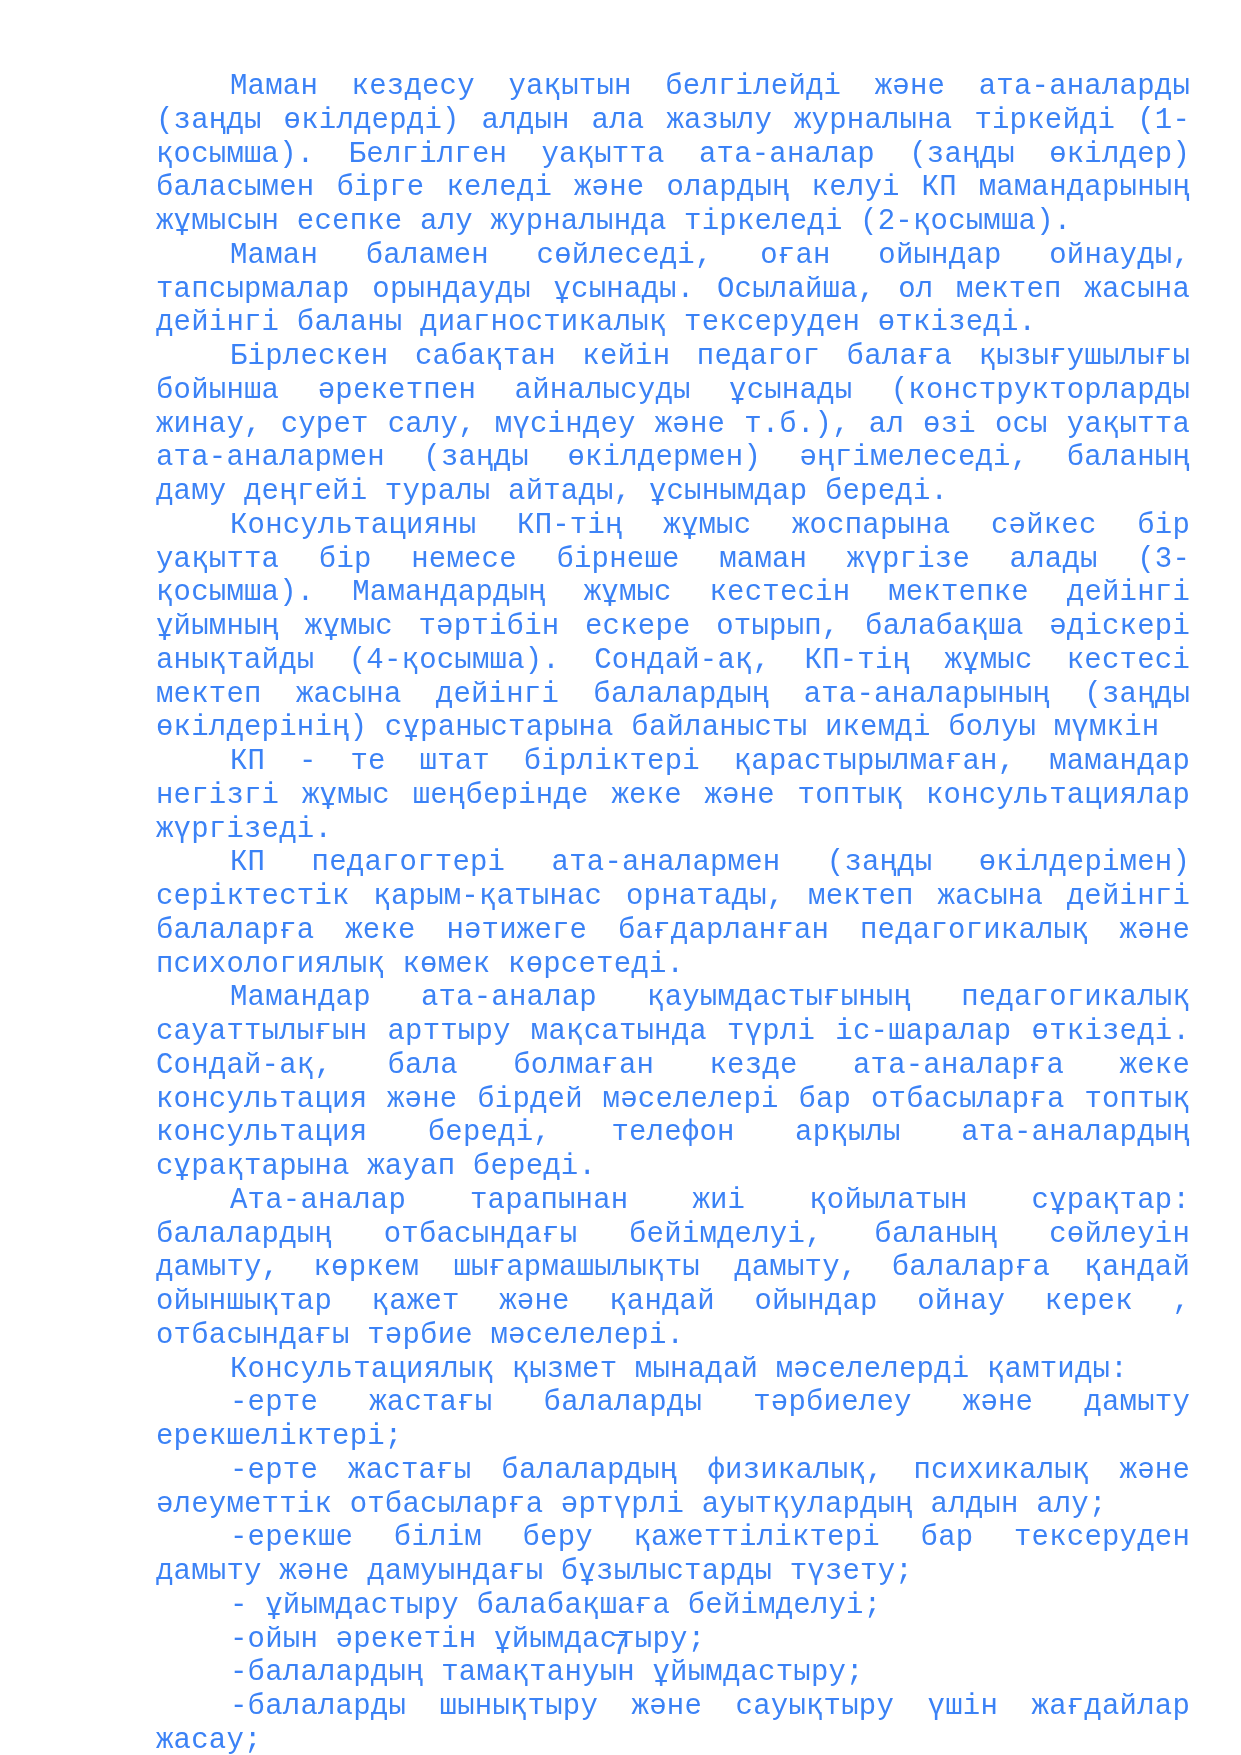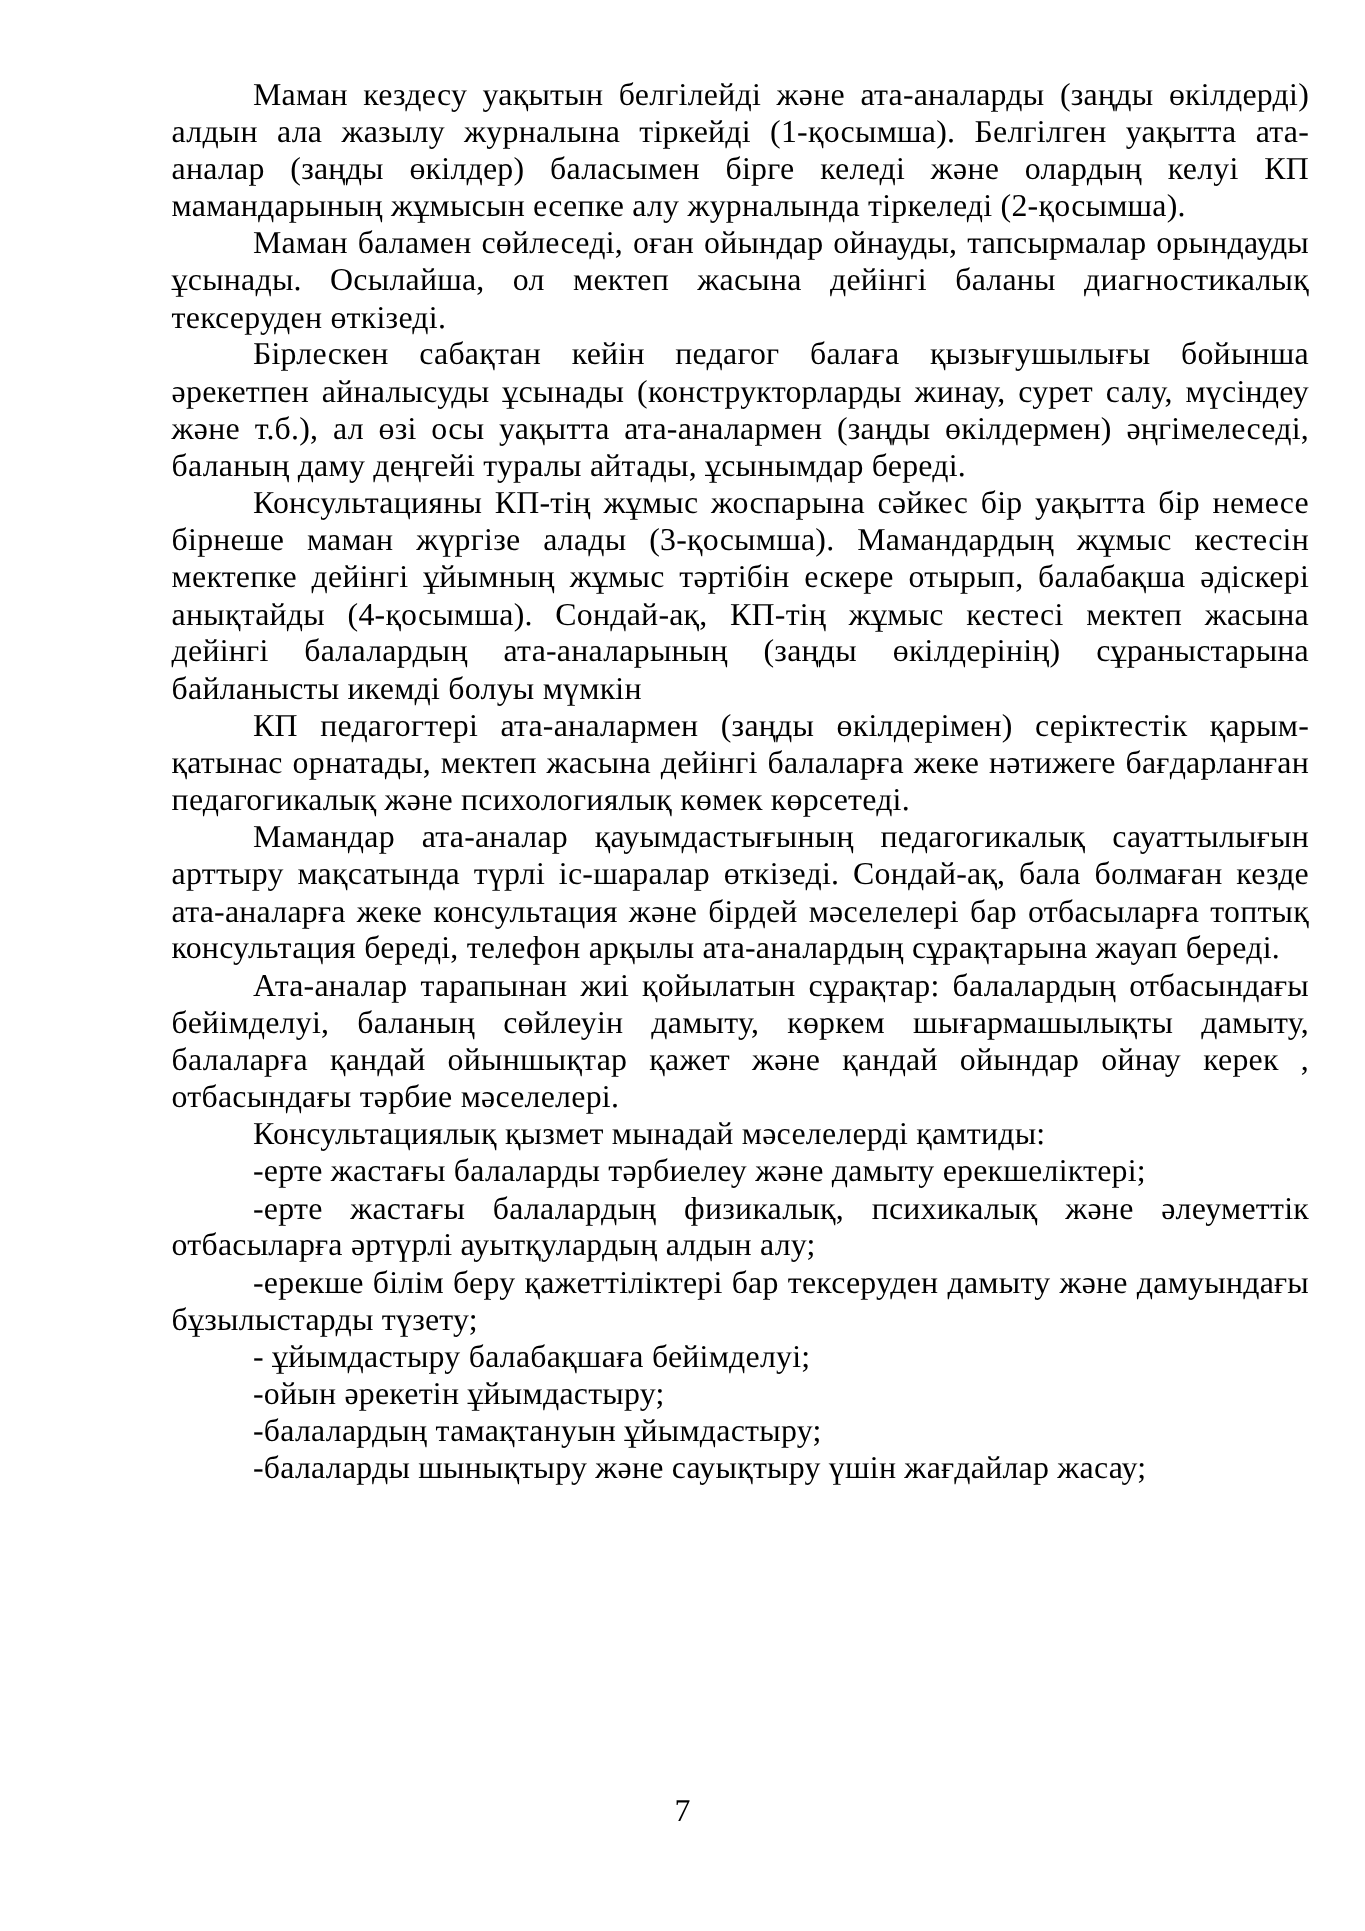--- a/index.html
+++ b/index.html
@@ -6,22 +6,22 @@
     margin: 0;
     padding: 0;
     background: #ffffff;
   }
   .page {
     position: relative;
     width: 1241px;
     height: 1755px;
     background: #ffffff;
     overflow: hidden;
-    font-family: Liberation Serif, serif;
-    color: #000000;
+    font-family: Liberation Mono, monospace;
+    color: #3b82f6;
   }
   .content {
     position: absolute;
     left: 156px;
     top: 70px;
     width: 1034px;
     font-size: 29px;
     line-height: 33.75px;
     text-align: justify;
     letter-spacing: 0.2px;
@@ -46,20 +46,21 @@
 </style>
 </head>
 <body>
 
 <div class="page">
   <div class="content">
     <p>Маман кездесу уақытын белгілейді және ата-аналарды (заңды өкілдерді) алдын ала жазылу журналына тіркейді (1-қосымша). Белгілген уақытта ата-аналар (заңды өкілдер) баласымен бірге келеді және олардың келуі КП мамандарының жұмысын есепке алу журналында тіркеледі (2-қосымша).</p>
     <p>Маман баламен сөйлеседі, оған ойындар ойнауды, тапсырмалар орындауды ұсынады. Осылайша, ол мектеп жасына дейінгі баланы диагностикалық тексеруден өткізеді.</p>
     <p>Бірлескен сабақтан кейін педагог балаға қызығушылығы бойынша әрекетпен айналысуды ұсынады (конструкторларды жинау, сурет салу, мүсіндеу және т.б.), ал өзі осы уақытта ата-аналармен (заңды өкілдермен) әңгімелеседі, баланың даму деңгейі туралы айтады, ұсынымдар береді.</p>
     <p>Консультацияны КП-тің жұмыс жоспарына сәйкес бір уақытта бір немесе бірнеше маман жүргізе алады (3-қосымша). Мамандардың жұмыс кестесін мектепке дейінгі ұйымның жұмыс тәртібін ескере отырып, балабақша әдіскері анықтайды (4-қосымша). Сондай-ақ, КП-тің жұмыс кестесі мектеп жасына дейінгі балалардың ата-аналарының (заңды өкілдерінің) сұраныстарына байланысты икемді болуы мүмкін</p>
+    <p>КП - те штат бірліктері қарастырылмаған, мамандар негізгі жұмыс шеңберінде жеке және топтық консультациялар жүргізеді.</p>
     <p>КП педагогтері ата-аналармен (заңды өкілдерімен) серіктестік қарым-қатынас орнатады, мектеп жасына дейінгі балаларға жеке нәтижеге бағдарланған педагогикалық және психологиялық көмек көрсетеді.</p>
     <p>Мамандар ата-аналар қауымдастығының педагогикалық сауаттылығын арттыру мақсатында түрлі іс-шаралар өткізеді. Сондай-ақ, бала болмаған кезде ата-аналарға жеке консультация және бірдей мәселелері бар отбасыларға топтық консультация береді, телефон арқылы ата-аналардың сұрақтарына жауап береді.</p>
     <p>Ата-аналар тарапынан жиі қойылатын сұрақтар: балалардың отбасындағы бейімделуі, баланың сөйлеуін дамыту, көркем шығармашылықты дамыту, балаларға қандай ойыншықтар қажет және қандай  ойындар ойнау керек , отбасындағы тәрбие мәселелері.</p>
     <p>Консультациялық қызмет мынадай мәселелерді қамтиды:</p>
     <p>-ерте жастағы балаларды тәрбиелеу және дамыту ерекшеліктері;</p>
     <p>-ерте жастағы балалардың физикалық, психикалық және әлеуметтік отбасыларға әртүрлі ауытқулардың алдын алу;</p>
     <p>-ерекше білім беру қажеттіліктері бар тексеруден дамыту және дамуындағы бұзылыстарды түзету;</p>
     <p>- ұйымдастыру балабақшаға бейімделуі;</p>
     <p>-ойын әрекетін ұйымдастыру;</p>
     <p>-балалардың тамақтануын ұйымдастыру;</p>

